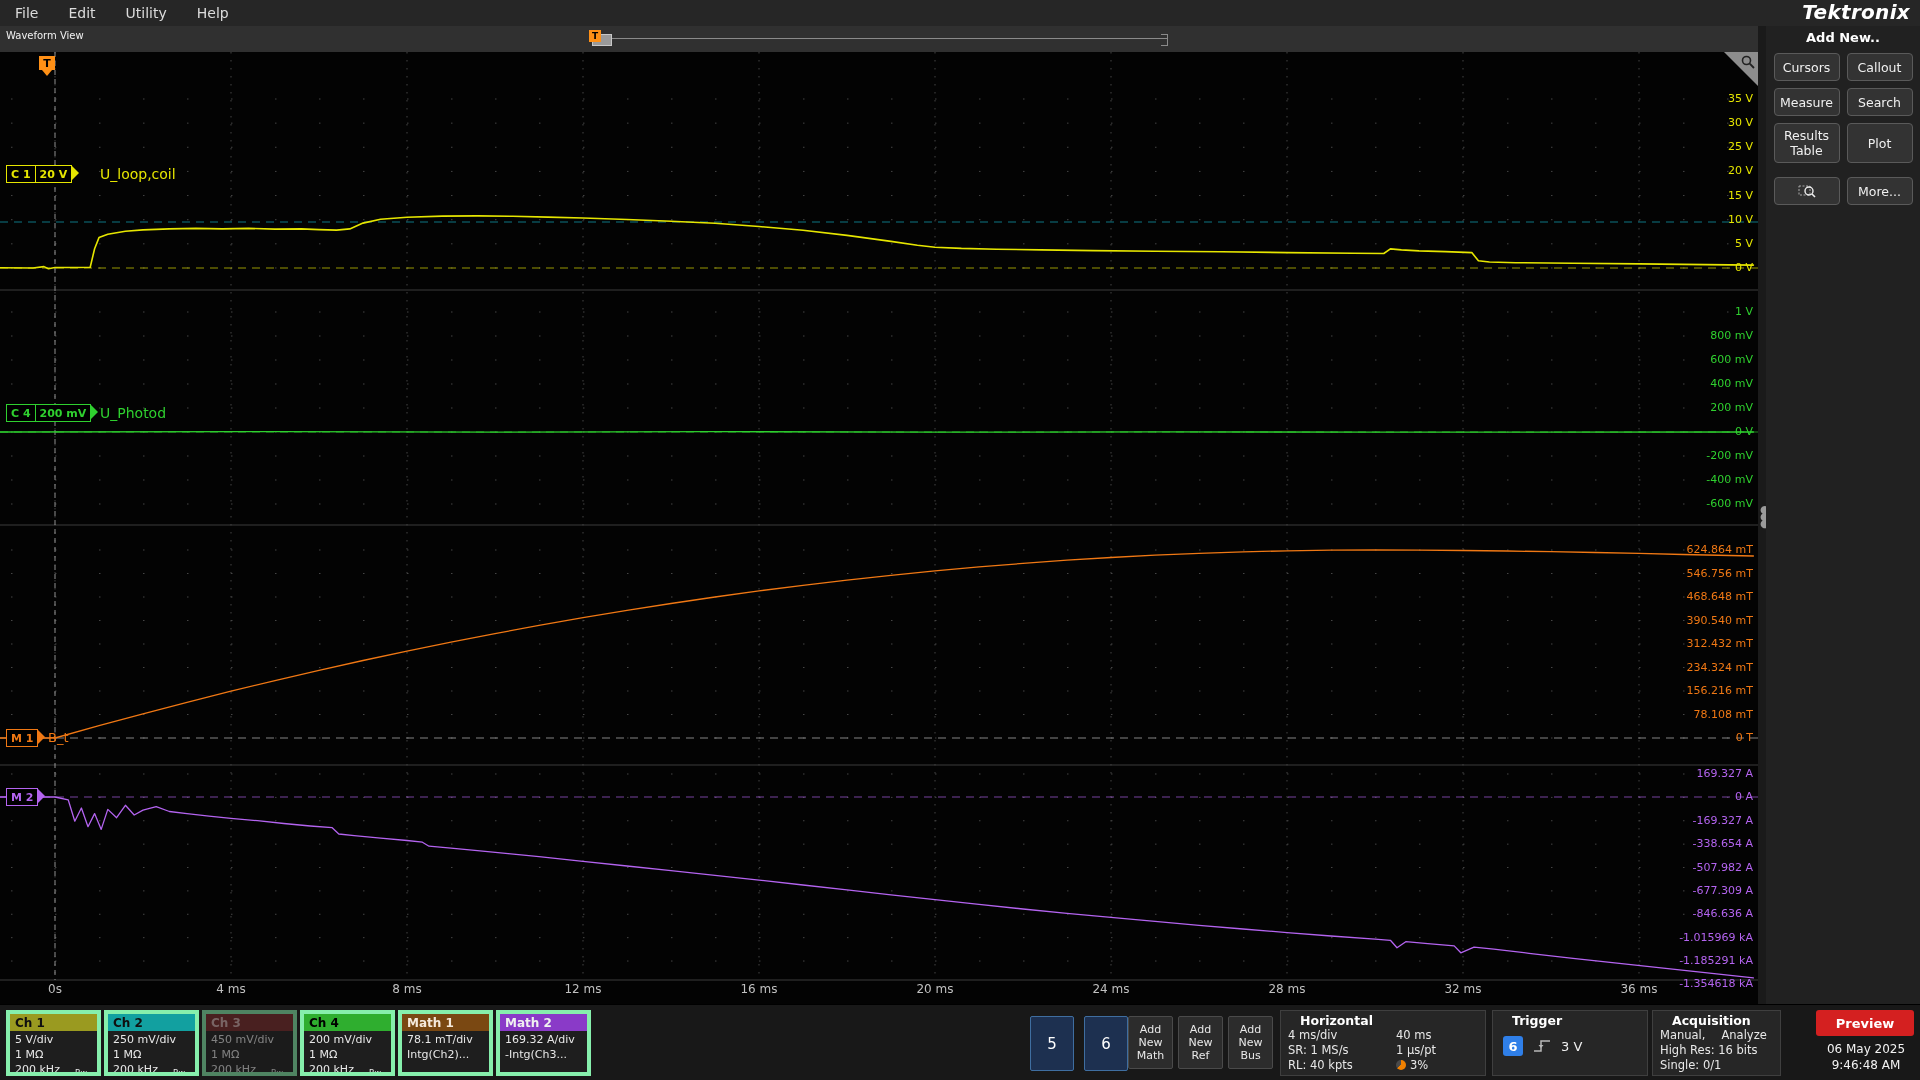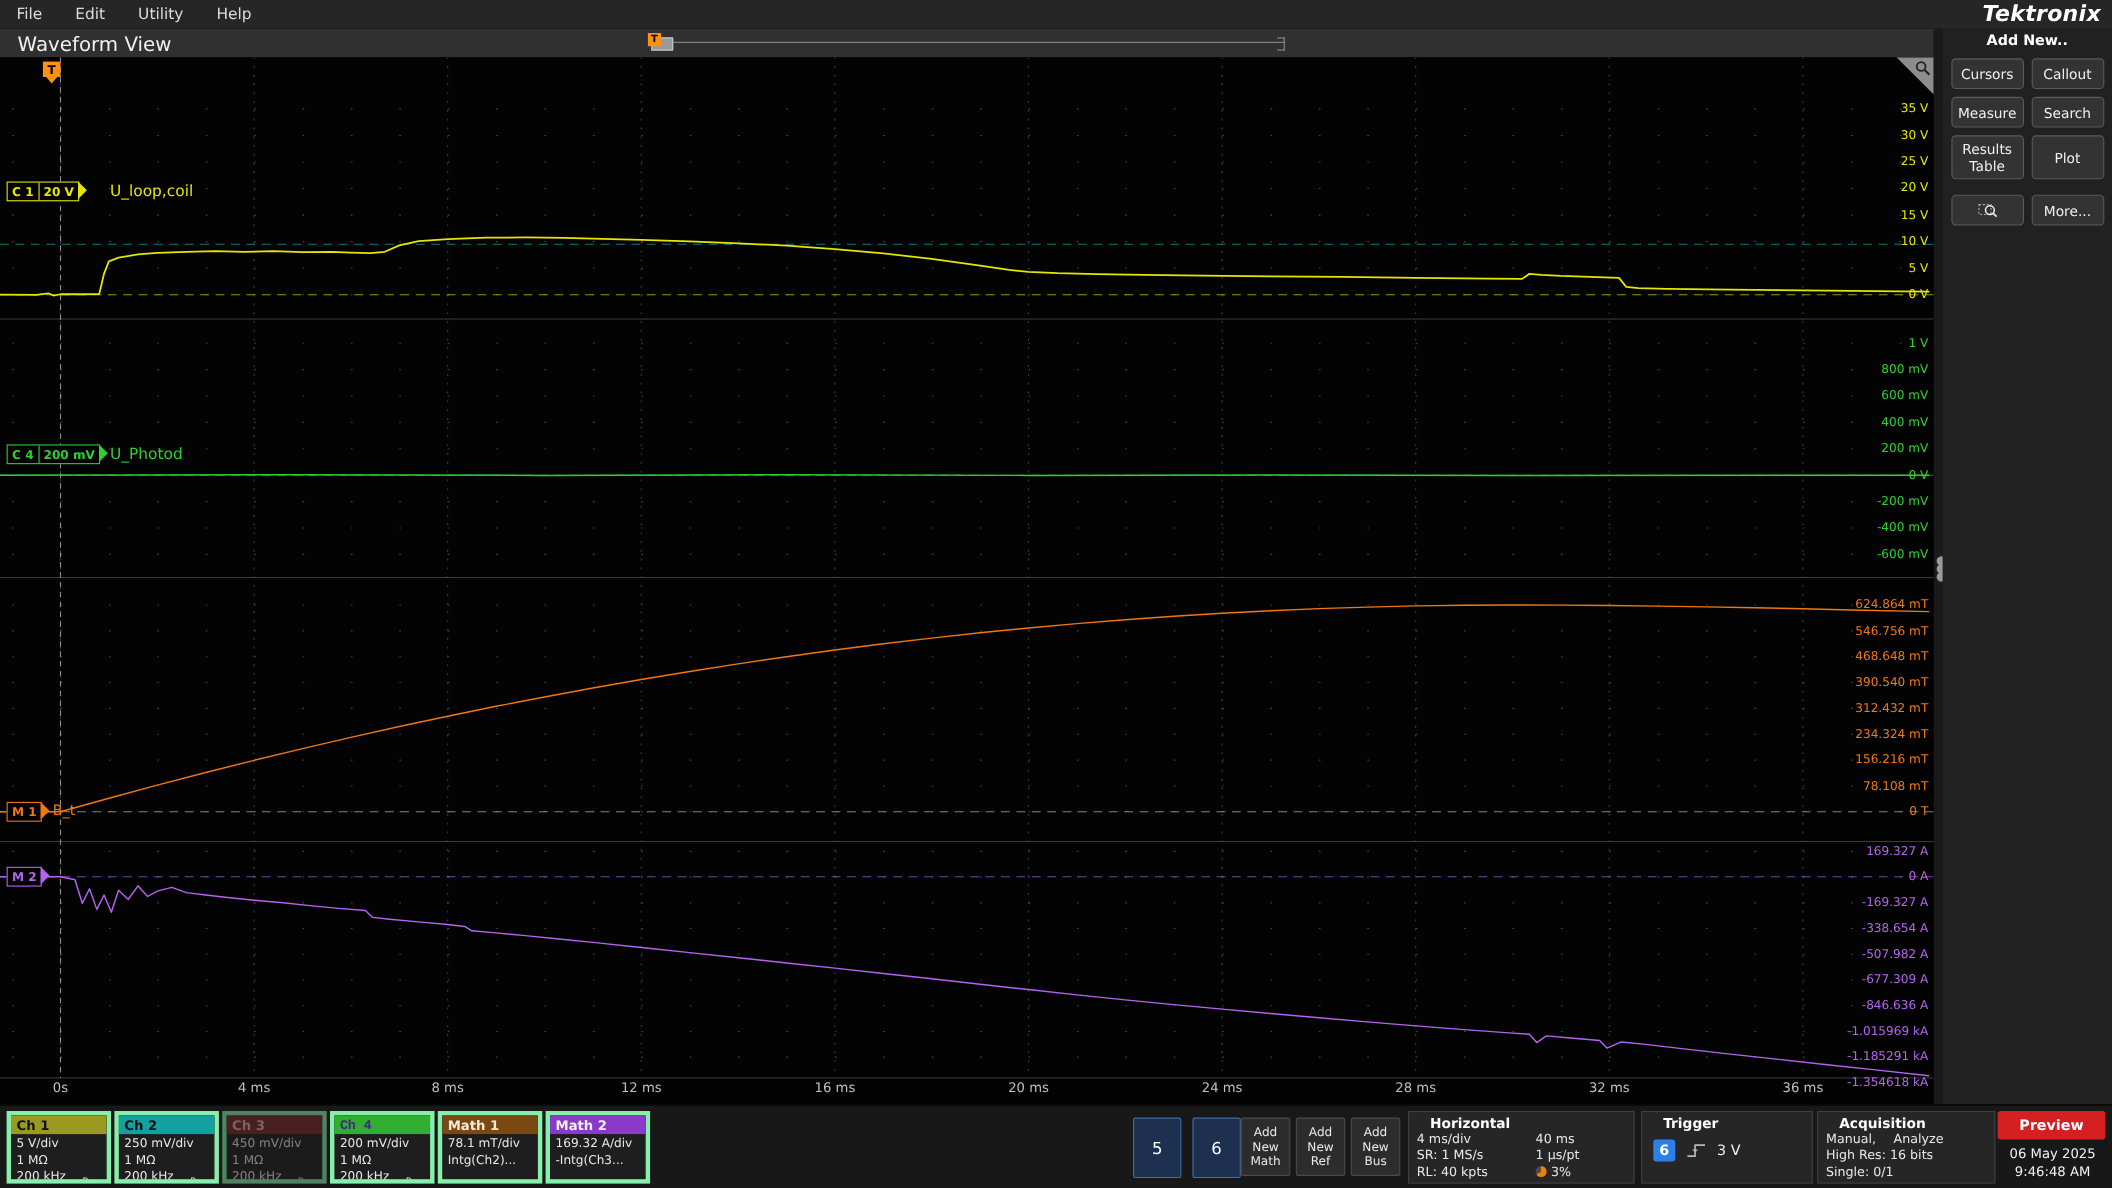--- a/index.html
+++ b/index.html
@@ -7,21 +7,21 @@
        font-family:"DejaVu Sans","Liberation Sans",sans-serif;color:#e8e8e8;}
 
   
   .menubar{position:absolute;left:0;top:0;width:1920px;height:26px;background:#262626;display:flex;align-items:center;}
   .menu-item{padding:0 15px;font-size:14px;color:#dcdcdc;height:26px;line-height:26px;cursor:default;}
   .logo{position:absolute;right:10px;top:0;height:26px;line-height:24px;font-size:20px;font-weight:800;font-style:italic;color:#ffffff;letter-spacing:.3px;}
 
   
   .waveview{position:absolute;left:0;top:26px;width:1758px;height:978px;background:#000;}
   .wv-header{position:absolute;left:0;top:0;width:1758px;height:26px;background:#303030;border-bottom:1px solid #151515;}
-  .wv-title{position:absolute;left:16px;top:4px;font-size:18px;color:#f0f0f0;}
+  .wv-title{position:absolute;left:6px;top:4px;font-size:10px;color:#f0f0f0;}
   .h-slider{position:absolute;left:592px;top:6px;width:576px;height:14px;}
   .h-track{position:absolute;left:0;top:6px;width:576px;height:1px;background:#8a8a8a;}
   .h-endcap{position:absolute;right:0;top:2px;width:6px;height:10px;border-right:1px solid #8a8a8a;border-top:1px solid #8a8a8a;border-bottom:1px solid #8a8a8a;}
   .h-handle{position:absolute;left:0;top:2px;width:18px;height:10px;background:#9a9a9a;border:1px solid #c8c8c8;}
   .h-tbadge{position:absolute;left:-4px;top:-5px;width:12px;height:12px;background:var(--c,#ff9016);color:#000;font-size:9px;font-weight:700;display:flex;align-items:center;justify-content:center;}
 
   #plot{position:absolute;left:0;top:26px;width:1758px;height:952px;background:#030303;overflow:hidden;}
   #plot-svg{position:absolute;left:0;top:0;}
 
   .axis-label{position:absolute;right:5px;font-size:11px;line-height:14px;white-space:nowrap;text-align:right;}
@@ -73,21 +73,21 @@
   .panel-title{font-size:12.5px;font-weight:700;color:#ffffff;padding:2px 7px 0 19px;}
   .horizontal-panel{left:1280px;width:206px;}
   .h-rows{display:grid;grid-template-columns:108px 1fr;padding:0 7px;font-size:11.5px;line-height:15px;color:#e8e8e8;}
   .warn-icon{display:inline-block;width:10px;height:10px;border-radius:50%;
         background:conic-gradient(#f08000 0 65%, #4a4a4a 65% 100%);margin-right:4px;vertical-align:-1px;}
   .trigger-panel{left:1492px;width:156px;}
   .trig-row{display:flex;align-items:center;gap:10px;padding:8px 10px;}
   .trig-src{width:20px;height:20px;background:var(--c,#2f7fe8);border-radius:3px;color:#fff;font-weight:700;
         font-size:13px;display:flex;align-items:center;justify-content:center;}
   .trig-level{font-size:13px;color:#f0f0f0;}
-  .acquisition-panel{left:1652px;width:162px;}
+  .acquisition-panel{left:1652px;width:129px;}
   .acq-lines{padding:0 7px;font-size:11.5px;line-height:15px;color:#e8e8e8;}
   .acq-row1{display:flex;gap:16px;}
   .preview-area{position:absolute;left:1816px;top:5px;width:100px;height:66px;}
   .preview-btn{width:98px;height:26px;background:var(--c,#d42020);color:#fff;font-weight:700;font-size:13px;
         border:none;border-radius:3px;font-family:inherit;}
   .dt{margin-top:5px;color:#f2f2f2;font-size:12px;text-align:center;line-height:16px;}
 </style>
 </head>
 <body>
 
@@ -304,21 +304,21 @@
         </div>
         <div class="ch-card off">
           <div class="ch-head" style="background: rgb(122, 40, 40); color: rgb(216, 176, 176);">Ch 3</div>
           <div class="ch-body">
             <div>450 mV/div</div>
             <div>1 MΩ</div>
             <div>200 kHz<span class="bw">Bw</span></div>
           </div>
         </div>
         <div class="ch-card">
-          <div class="ch-head" style="background: rgb(47, 174, 47); color: #4c1d95; font-family: Liberation Mono, monospace;">Ch 4</div>
+          <div class="ch-head" style="background: rgb(47, 174, 47); color: #000000;">Ch 4</div>
           <div class="ch-body">
             <div>200 mV/div</div>
             <div>1 MΩ</div>
             <div>200 kHz<span class="bw">Bw</span></div>
           </div>
         </div>
         <div class="ch-card">
           <div class="ch-head" style="background: rgb(122, 72, 18); color: rgb(245, 233, 219);">Math 1</div>
           <div class="ch-body">
             <div>78.1 mT/div</div>

